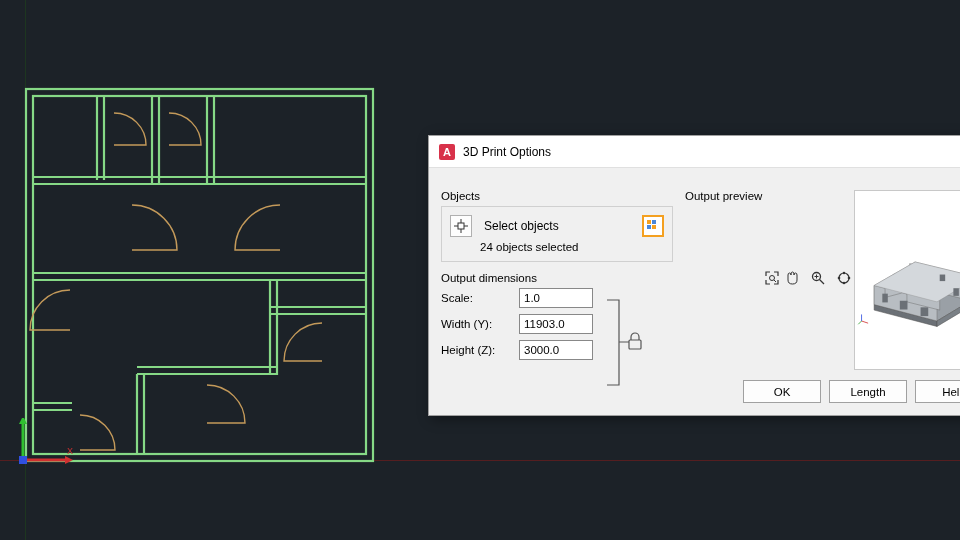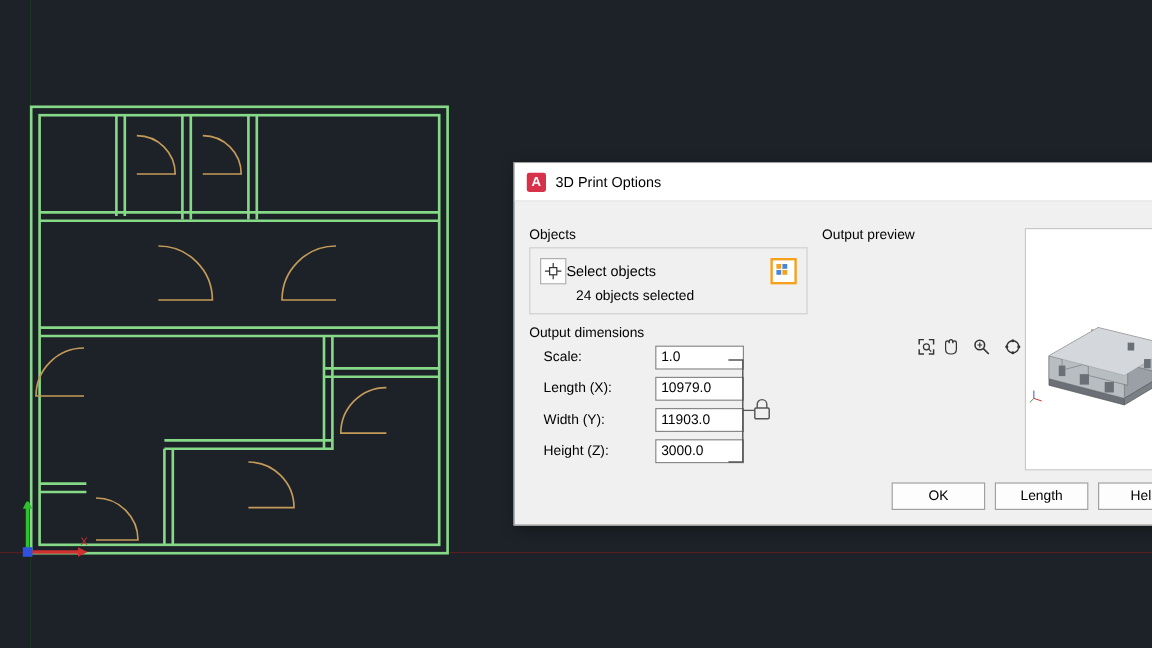--- a/index.html
+++ b/index.html
@@ -82,37 +82,36 @@
   .left-col { flex: 0 0 232px; display: flex; flex-direction: column; gap: 10px; }
   .right-col { flex: 1; display: flex; flex-direction: row; }
 
   .group-label { font-size: 11.5px; margin-bottom: 4px; }
   .group-box {
     border: 1px solid #d0d0d0;
     background: #f0f0f0;
     padding: 8px;
   }
 
-  .select-row { display: flex; align-items: center; gap: 0; }
+  .select-row { display: flex; align-items: center; gap: 12px; }
   .icon-btn {
     width: 22px; height: 22px;
     border: 1px solid #b0b0b0;
     background: #fdfdfd;
     display: flex; align-items: center; justify-content: center;
   }
   .icon-btn.orange { border: 2px solid #f4a020; background: #fff; }
   .objects-info { margin-left: 30px; margin-top: 4px; font-size: 11.5px; }
 
   .dim-row {
     display: grid;
     grid-template-columns: 78px 78px 1fr;
     align-items: center;
-    gap: 15px;
+    gap: 0;
     margin-bottom: 6px;
-    margin-left: 12px;
   }
   .dim-row label { font-size: 11.5px; }
   .dim-row input {
     width: 74px; height: 20px;
     border: 1px solid #888;
     background: #fff;
     font-size: 11.5px;
     padding: 0 4px;
     font-family: inherit;
   }
@@ -255,24 +254,20 @@
       </div>
 
       <div>
         <div class="group-label">Output dimensions</div>
         <div style="position:relative;">
           <div class="dim-row">
             <label>Scale:</label>
             <input value="1.0" style="">
           </div>
           <div class="dim-row">
-            <label>Length (X):</label>
-            <input value="10979.0" style="">
-          </div>
-          <div class="dim-row">
             <label>Width (Y):</label>
             <input value="11903.0" style="">
           </div>
           <div class="dim-row">
             <label>Height (Z):</label>
             <input value="3000.0" style="">
           </div>
 
           <svg style="position:absolute; left:162px; top:2px;" width="50" height="110" viewBox="0 0 50 110">
             <path d="M 4 10 L 16 10 L 16 95 L 4 95 M 16 52 L 26 52" stroke="#555" fill="none" stroke-width="1.2"></path>

